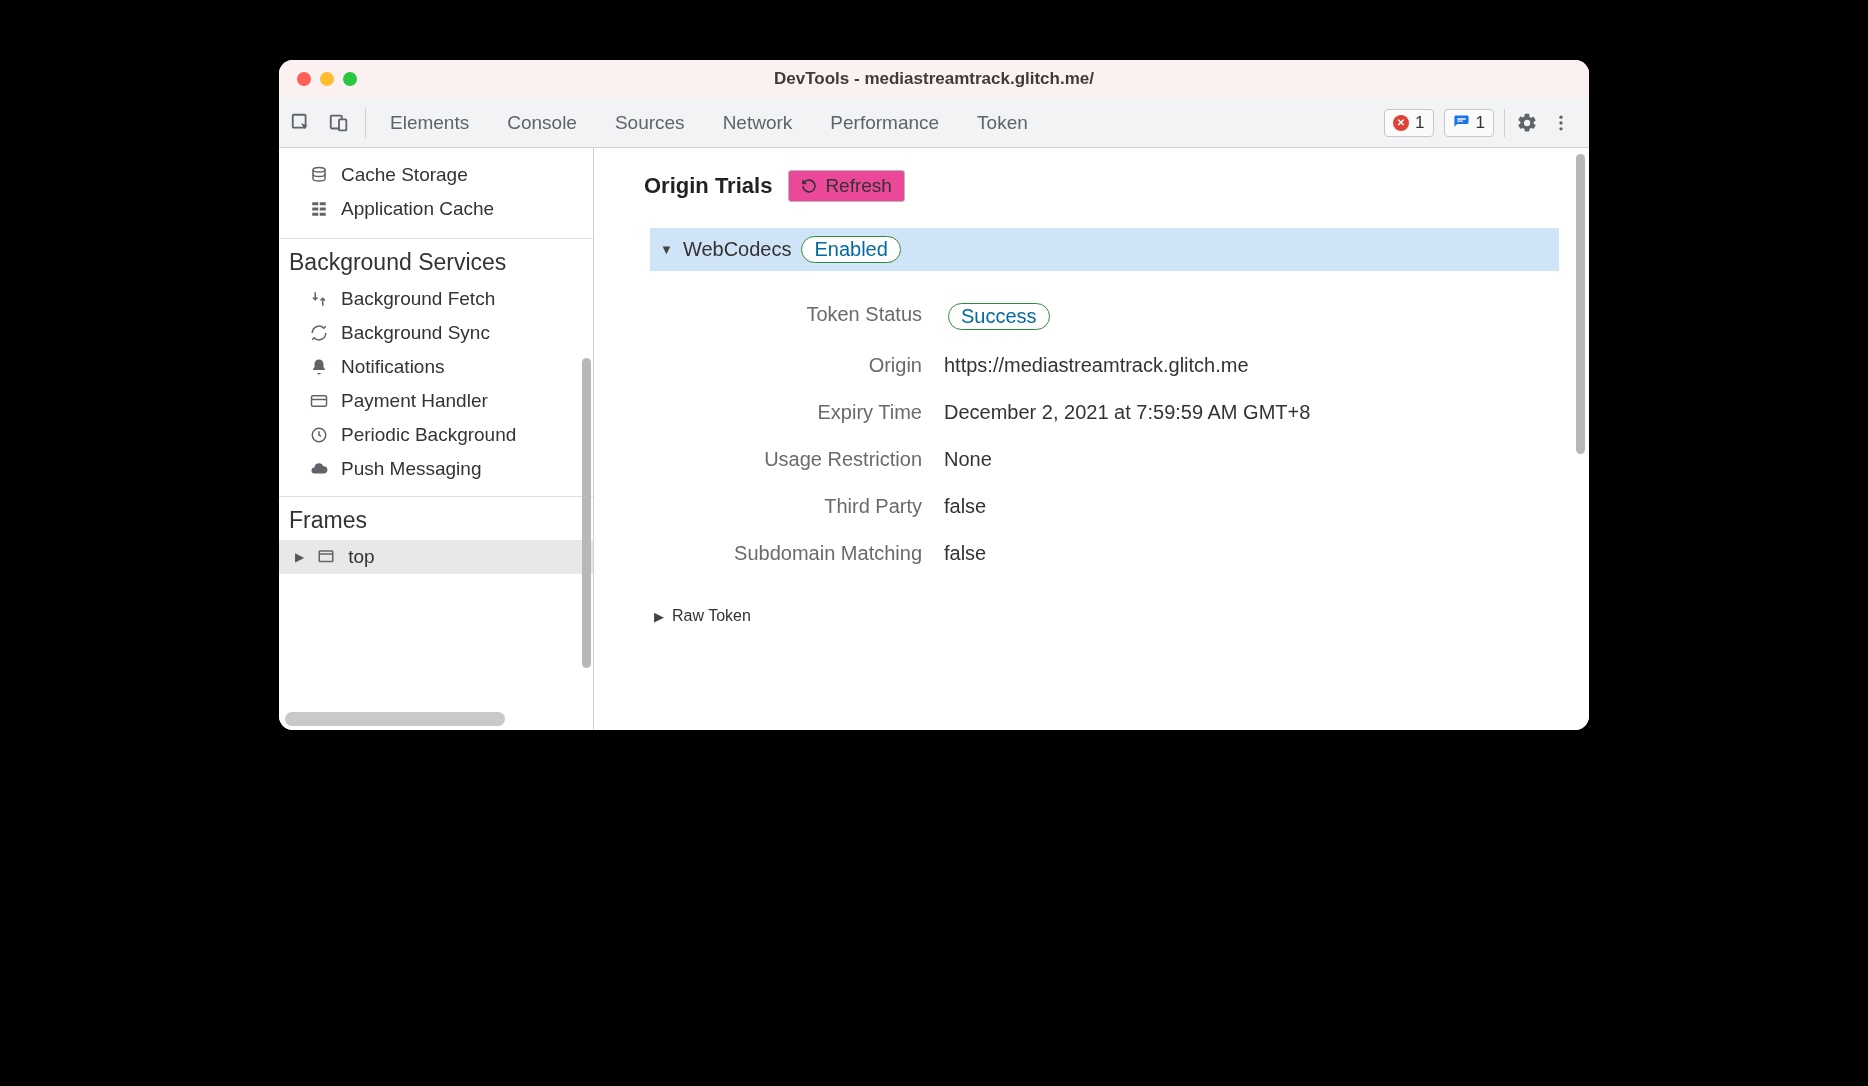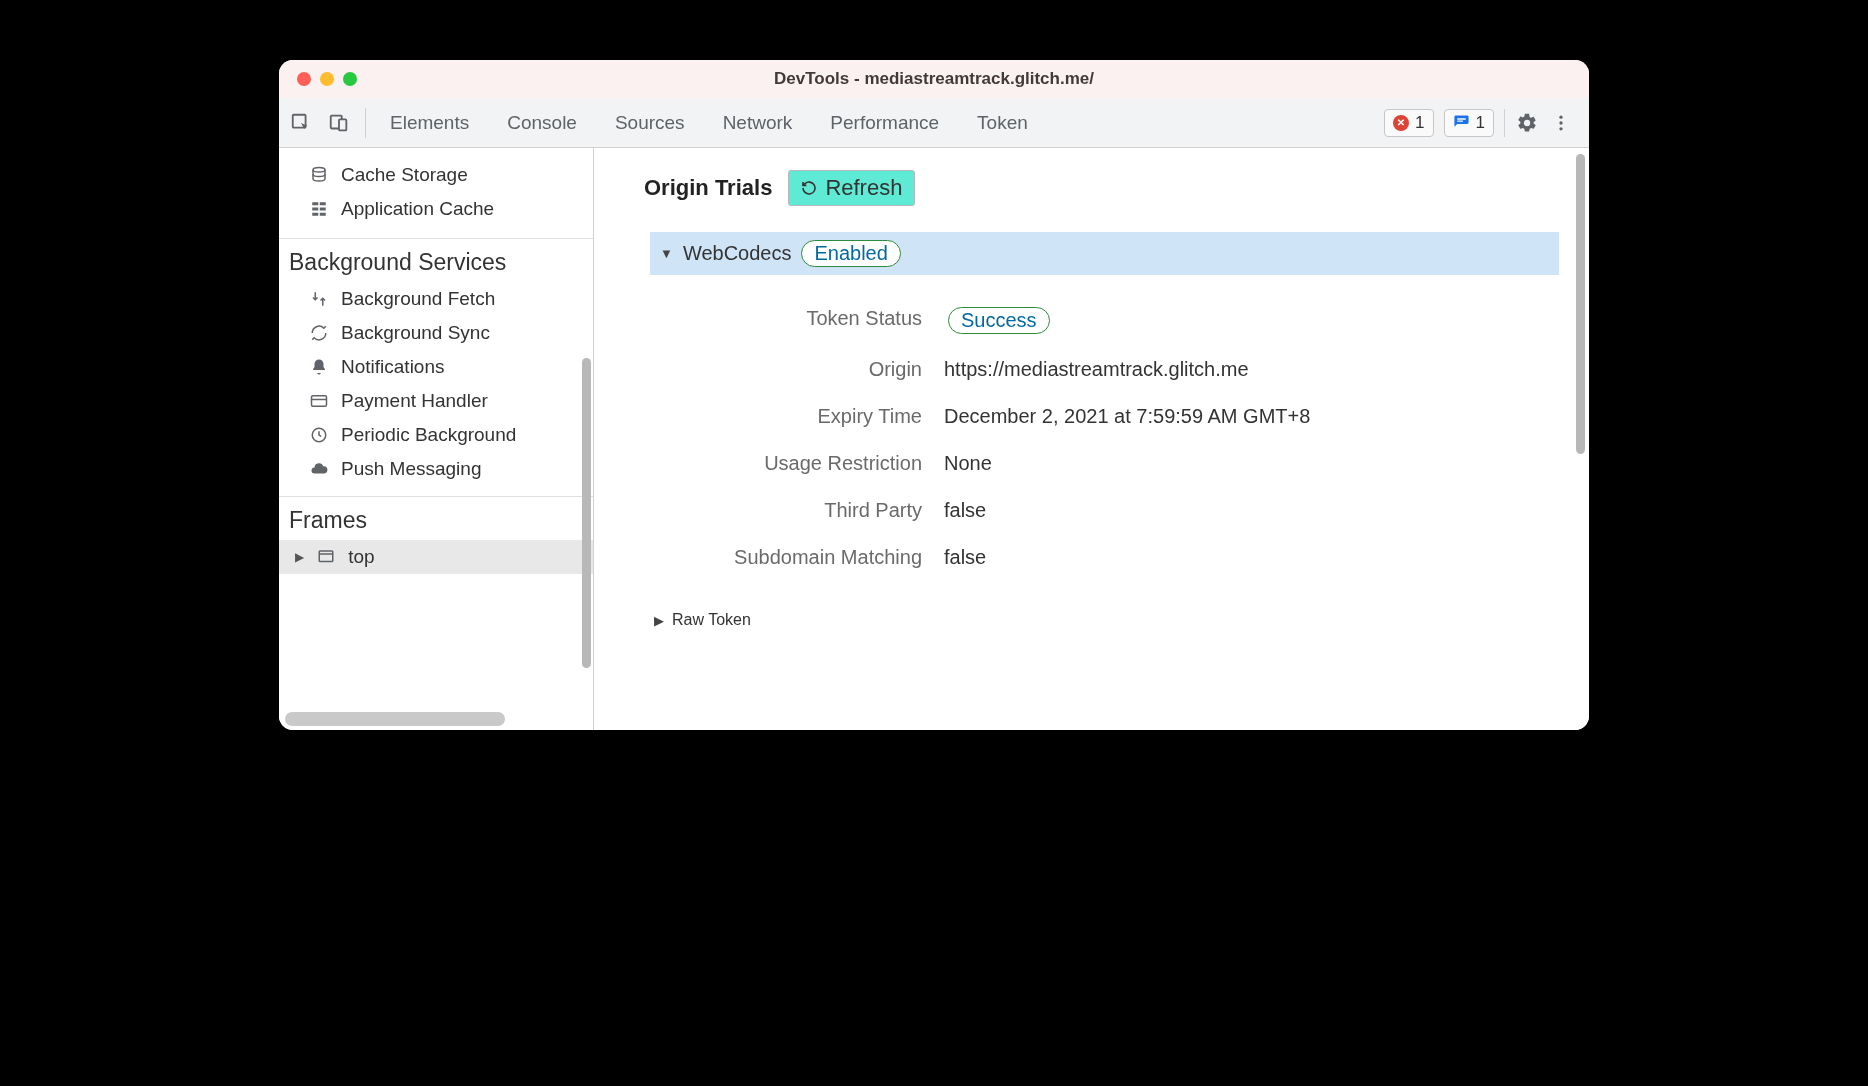--- a/index.html
+++ b/index.html
@@ -221,23 +221,23 @@
   .main-title {
     font-size: 22px;
     font-weight: 700;
     color: #222;
   }
   .refresh-btn {
     display: flex;
     align-items: center;
     gap: 8px;
     border: 1px solid #b8b8b8;
-    background: #5eead4;
+    background: #ec4899;
     padding: 4px 12px;
-    font-size: 22px;
+    font-size: 19px;
     color: #333;
     cursor: pointer;
     border-radius: 3px;
   }
   .trial-row {
     display: flex;
     align-items: center;
     gap: 6px;
     background: #cfe4f7;
     padding: 8px 10px;

